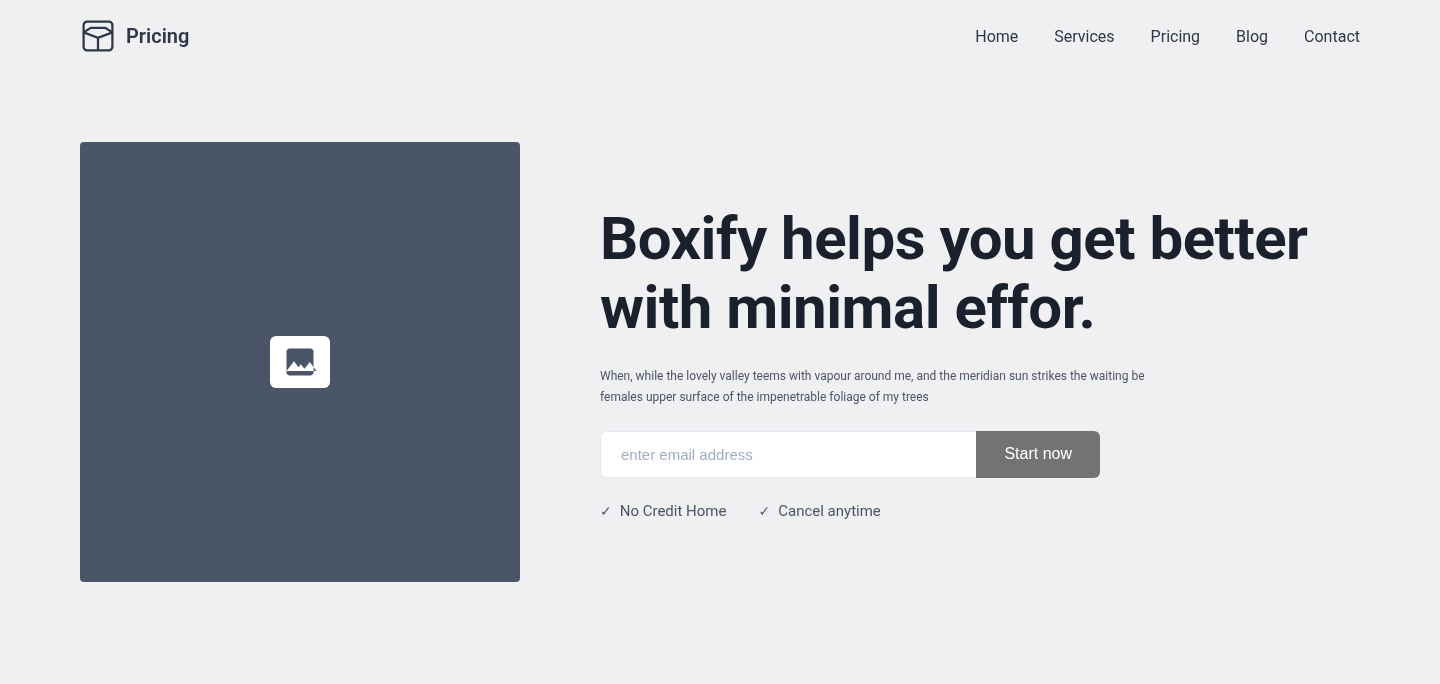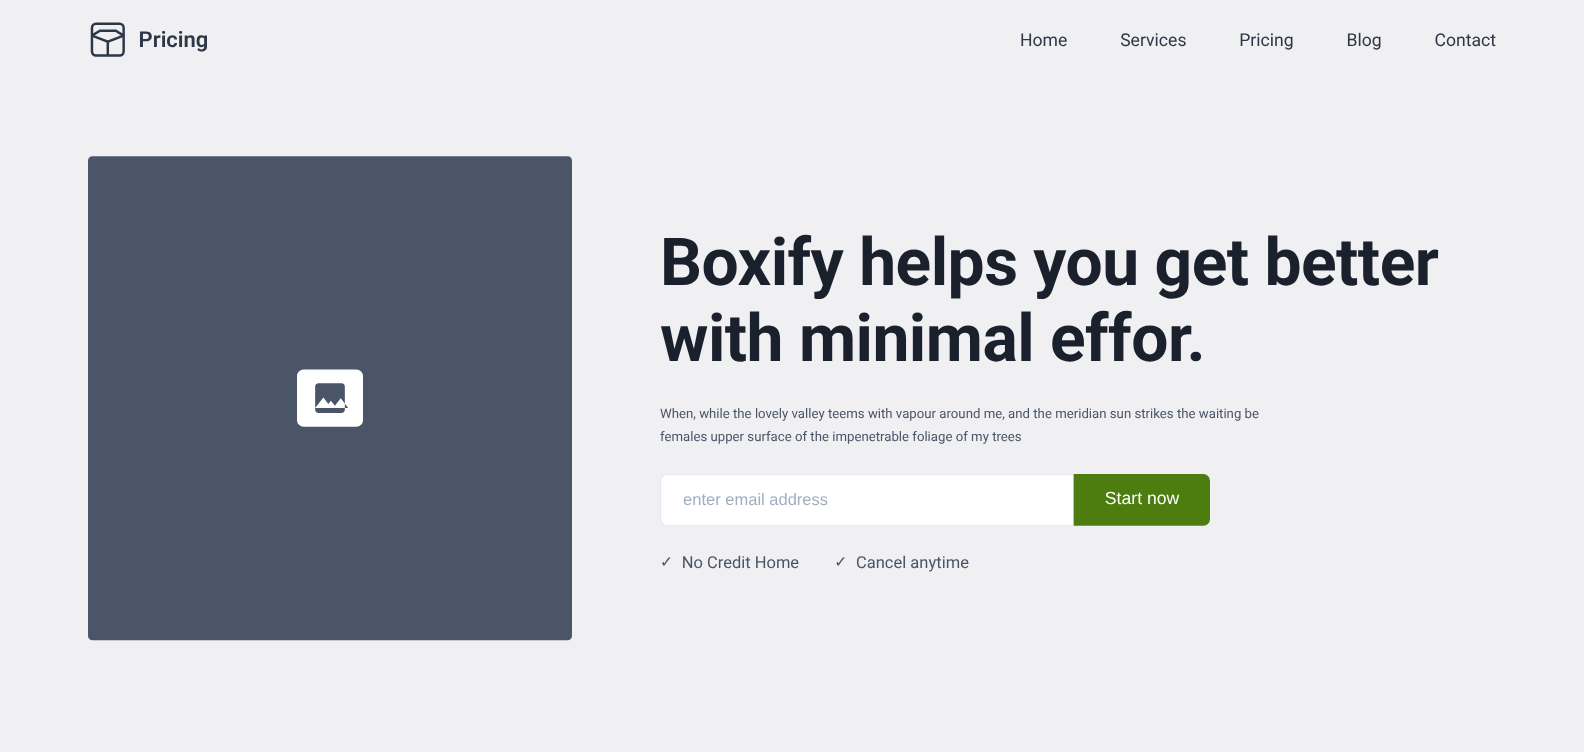--- a/index.html
+++ b/index.html
@@ -40,21 +40,21 @@
 
     .logo-text {
       font-size: 20px;
       font-weight: 600;
       color: #2d3748;
     }
 
     nav {
       display: flex;
       align-items: center;
-      gap: 48px;
+      gap: 36px;
     }
 
     nav a {
       text-decoration: none;
       color: #2d3748;
       font-size: 16px;
       font-weight: 400;
     }
 
     
@@ -136,21 +136,21 @@
       background: white;
       color: #4a5568;
     }
 
     .email-input::placeholder {
       color: #a0aec0;
     }
 
     .start-button {
       padding: 14px 28px;
-      background-color: #4d7c0f;
+      background-color: #737373;
       color: white;
       border: none;
       border-radius: 0 6px 6px 0;
       font-size: 16px;
       font-weight: 500;
       cursor: pointer;
       white-space: nowrap;
     }
 
     

